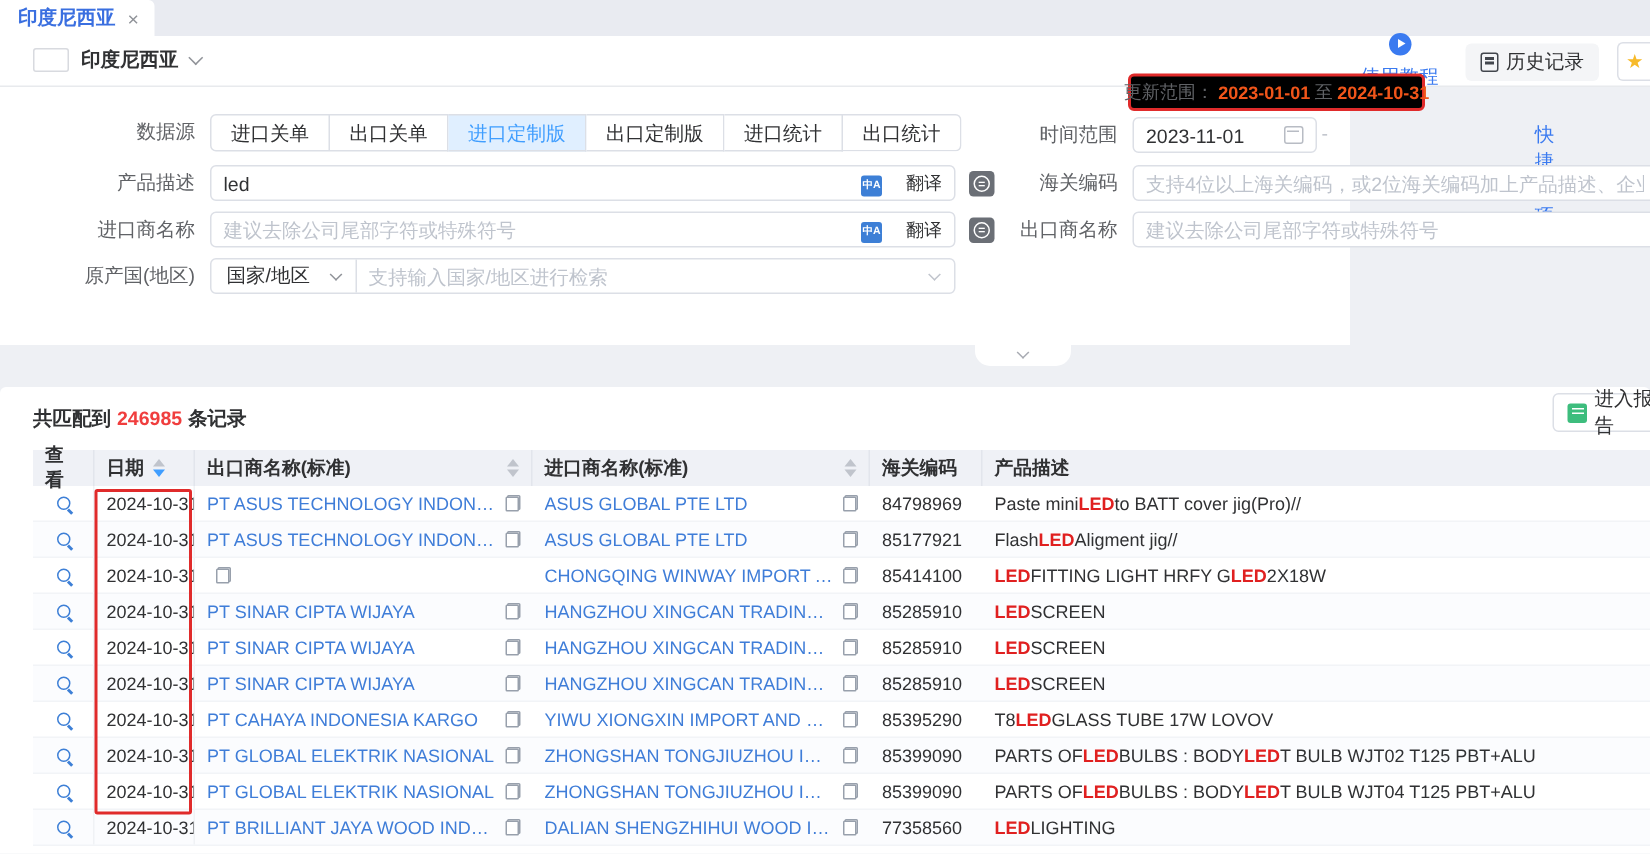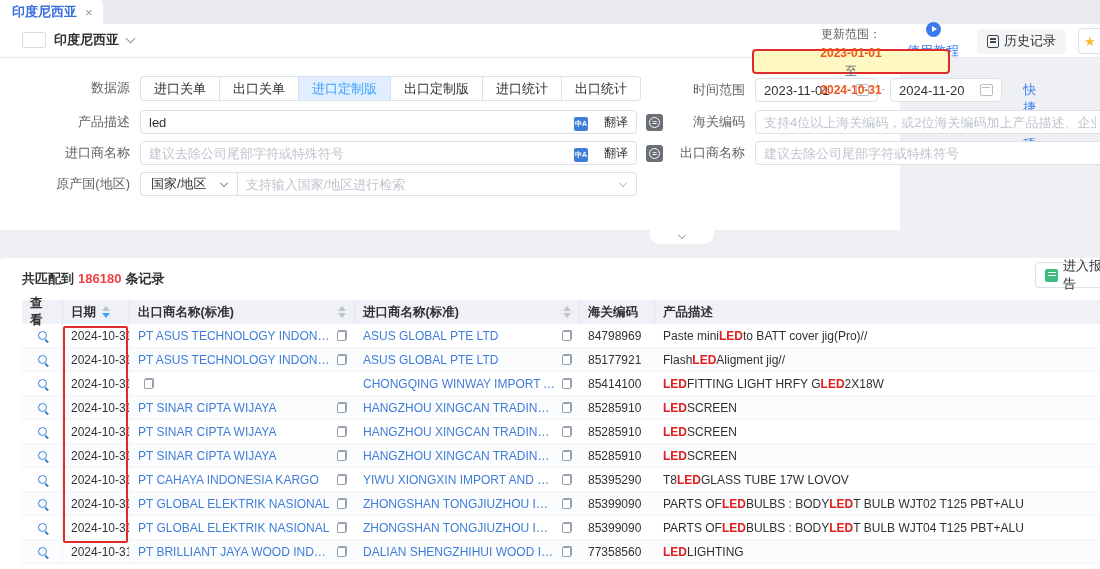--- a/index.html
+++ b/index.html
@@ -62,21 +62,21 @@
   .origin-select { display:flex; align-items:center; gap:14px; padding:0 10px; border-right:none; flex:none; cursor:pointer; }
   .origin-select .st { font-size:13px; color:#303133; }
   .inp .endcaret { margin-right:10px; flex:none; border-color:#c0c4cc; }
 
   .filters { position:absolute; left:22px; top:203px; display:flex; gap:24px; }
   .cb { display:flex; align-items:center; gap:7px; cursor:pointer; }
   .cb .box { width:14px; height:14px; border:1px solid #dcdfe6; border-radius:2px; background:#fff; }
   .cb .lb { font-size:13px; color:#606266; }
 
   
-  .update-box { position:absolute; left:752px; top:49px; width:198px; height:25px; border:2px solid #e02b2b; border-radius:4px; background:#fef9c3; display:flex; align-items:center; justify-content:center; gap:3px; font-size:12px; z-index:5; white-space:nowrap;flex-direction:column; }
+  .update-box { position:absolute; left:752px; top:49px; width:198px; height:25px; border:2px solid #e02b2b; border-radius:4px; background:#000000; display:flex; align-items:center; justify-content:center; gap:3px; font-size:12px; z-index:5; white-space:nowrap; }
   .update-box .g { color:#606266; }
   .update-box .d { color:#f0551a; font-weight:bold; }
 
   
   .results-card { position:absolute; left:0; top:258px; width:1100px; height:311px; background:#fff; border-radius:4px 4px 0 0; }
   .match-line { position:absolute; left:22px; top:12px; font-size:13px; font-weight:bold; color:#303133; }
   .match-line .num { color:#f03e3e; margin:0 4px; }
   .report-btn { position:absolute; left:1035px; top:4px; height:26px; width:80px; background:#fff; border:1px solid #dcdfe6; border-radius:4px; display:flex; align-items:center; gap:5px; padding:0 9px; font-size:13px; color:#303133; cursor:pointer; }
   .ico-report { width:13px; height:13px; background:#3dbd7d; border-radius:2px; position:relative; flex:none; }
   .ico-report::before { content:""; position:absolute; left:2.5px; top:3px; width:8px; height:1.5px; background:#fff; box-shadow:0 3px 0 #fff; }
@@ -159,24 +159,20 @@
         <div class="seg">进口统计</div>
         <div class="seg">出口统计</div>
       </div>
 
     <div class="flabel-r" style="top:20px;">时间范围</div>
     <div class="inp" style="left:755px; top:20px; width:123px;">
       <input value="2023-11-01" style="">
       <span class="ico-cal"></span>
     </div>
     <span class="dash" style="left:881px; top:23px;">-</span>
-    <div class="inp" style="left:890px; top:20px; width:112px;">
-      <input value="2024-11-20" style="">
-      <span class="ico-cal"></span>
-    </div>
     <span class="quick" style="left:1013px; top:23px;">
       <span class="ico-grid"></span>
       <span>快捷选项</span>
     </span>
 
     <div class="flabel" style="top:52px;">产品描述</div>
     <div class="inp" style="left:140px; top:52px; width:497px;">
       <input value="led" style="">
       <span class="translate-chip">
         <span class="ico-trans">中A</span>
@@ -238,21 +234,21 @@
         </div>
       </div>
   </div>
 
   <div class="collapse-tab">
     <span class="caret"></span>
   </div>
 
   <div class="results-card">
     <div class="match-line">
-      <span>共匹配到</span><span class="num">186180</span><span>条记录</span>
+      <span>共匹配到</span><span class="num">246985</span><span>条记录</span>
     </div>
     <div class="report-btn">
       <span class="ico-report"></span>
       <span>进入报告</span>
     </div>
 
     <div class="table">
       <div class="thead">
         <div class="th c1">
             <span>查看</span>

